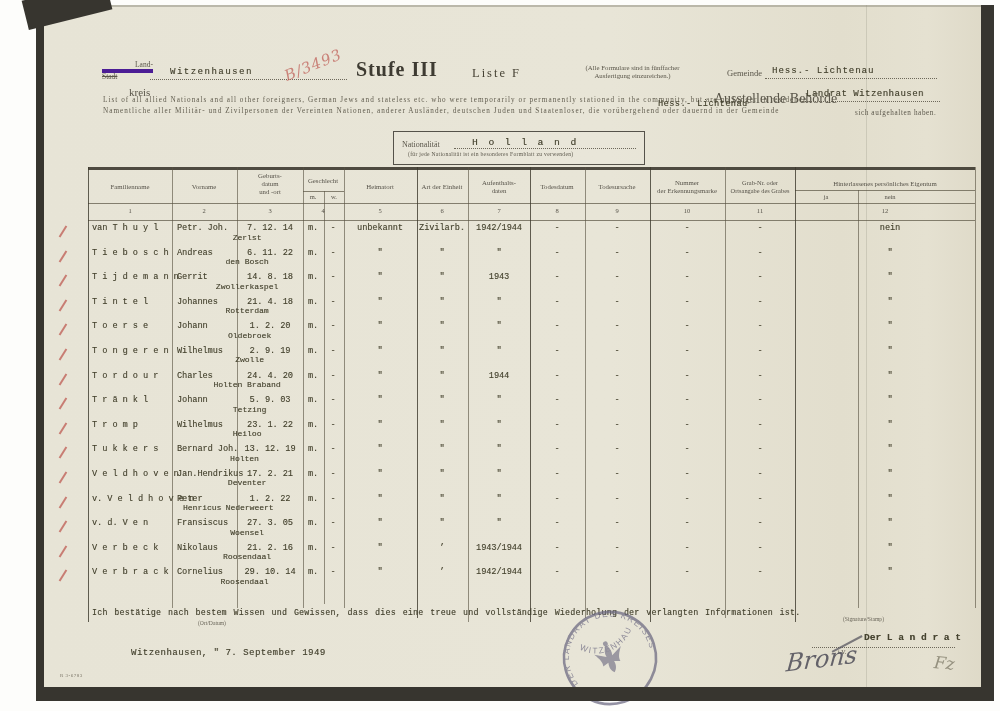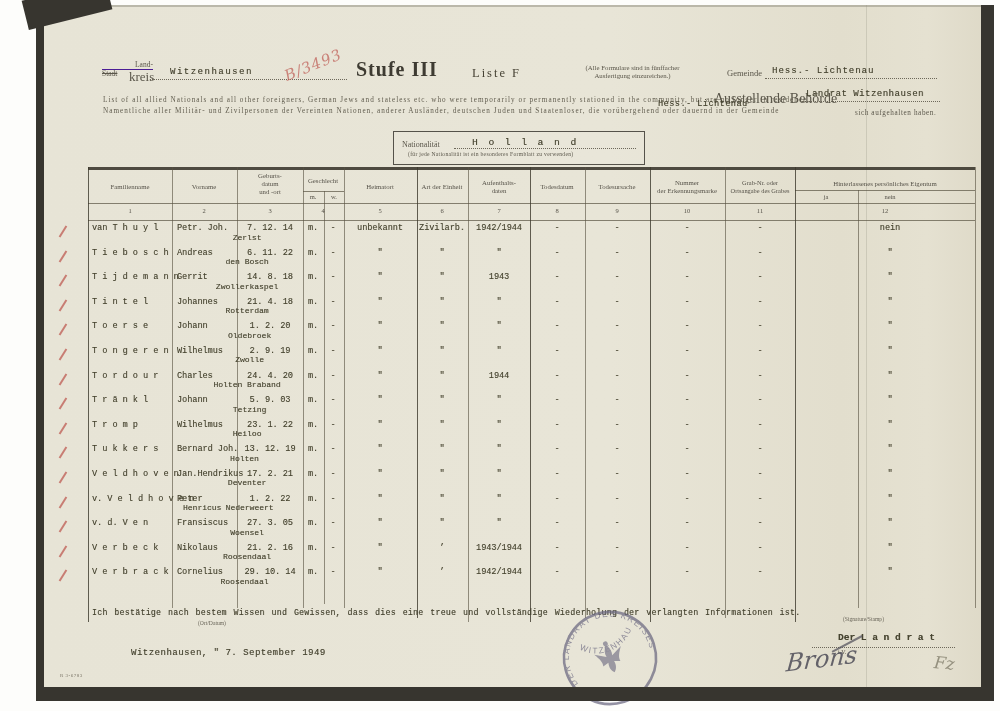--- a/index.html
+++ b/index.html
@@ -63,24 +63,24 @@
 </style>
 </head>
 <body>
 
 <div id="page">
   <div id="paper"></div>
   <div class="crease" style="left:866px"></div>
   <div class="edge-topline"></div>
 
   <div class="ser" style="left:102px;top:61px;font-size:7.5px;line-height:8px;">
-    <div style="border-bottom:1px solid #4c1d95;padding-left:33px;">Land-</div>
+    <div style="border-bottom:4px solid #4c1d95;padding-left:33px;">Land-</div>
     <div style="text-decoration:line-through;">Stadt</div>
   </div>
-  <span class="ser" style="left:129px;top:69px;font-size:13px;">kreis</span>
+  <span class="ser" style="left:129px;top:86px;font-size:11px;">kreis</span>
   <span class="mono" style="left:170px;top:67px;font-size:9px;letter-spacing:1.5px;">Witzenhausen</span>
   <div class="dotted" style="left:150px;top:78px;width:197px;"></div>
   <span class="redink" style="left:283px;top:56px;">B/3493</span>
 
   <span class="ser stufe" style="left:356px;top:58px;">Stufe III</span>
   <span class="ser liste" style="left:472px;top:66px;">Liste F</span>
   <div class="ser note2" style="left:570px;top:64px;width:125px;white-space:pre-line;">(Alle Formulare sind in fünffacher
 Ausfertigung einzureichen.)</div>
 
   <span class="ser" style="left:727px;top:68px;font-size:8.5px;">Gemeinde</span>
@@ -400,21 +400,21 @@
       <span class="c d3 ctr">-</span>
       <span class="c d4 ctr">-</span>
       <span class="c eigentum ctr">"</span>
     </div>
     </div>
 
   <span class="mono cert" style="left:92px;top:608px;">Ich bestätige nach bestem Wissen und Gewissen, dass dies eine treue und vollständige Wiederholung der verlangten Informationen ist.</span>
   <span class="ser tiny" style="left:198px;top:620px;">(Ort/Datum)</span>
   <span class="mono" style="left:131px;top:648px;font-size:9px;letter-spacing:.5px;">Witzenhausen, " 7. September 1949</span>
   <span class="ser tiny" style="left:843px;top:616px;">(Signature/Stamp)</span>
-  <span class="mono" style="left:838px;top:632px;font-size:9.5px;font-weight:bold;">Der L a n d r a t</span>
+  <span class="mono" style="left:864px;top:632px;font-size:9.5px;font-weight:bold;">Der L a n d r a t</span>
   <div class="dotted" style="left:812px;top:646px;width:143px;"></div>
   <span class="ser" style="left:838px;top:649px;font-size:6px;color:#55524a;">i.V.</span>
   <div class="penstroke"></div>
   <span class="sig">Brons</span>
   <span class="pencil">Fz</span>
   <span class="printcode">R 3-6783</span>
 
   <svg id="stamp" width="108" height="108" viewBox="-54 -54 108 108">
     <g transform="rotate(-18)" fill="none" stroke="#6b6880">
       <circle r="46" stroke-width="2.6"></circle>

